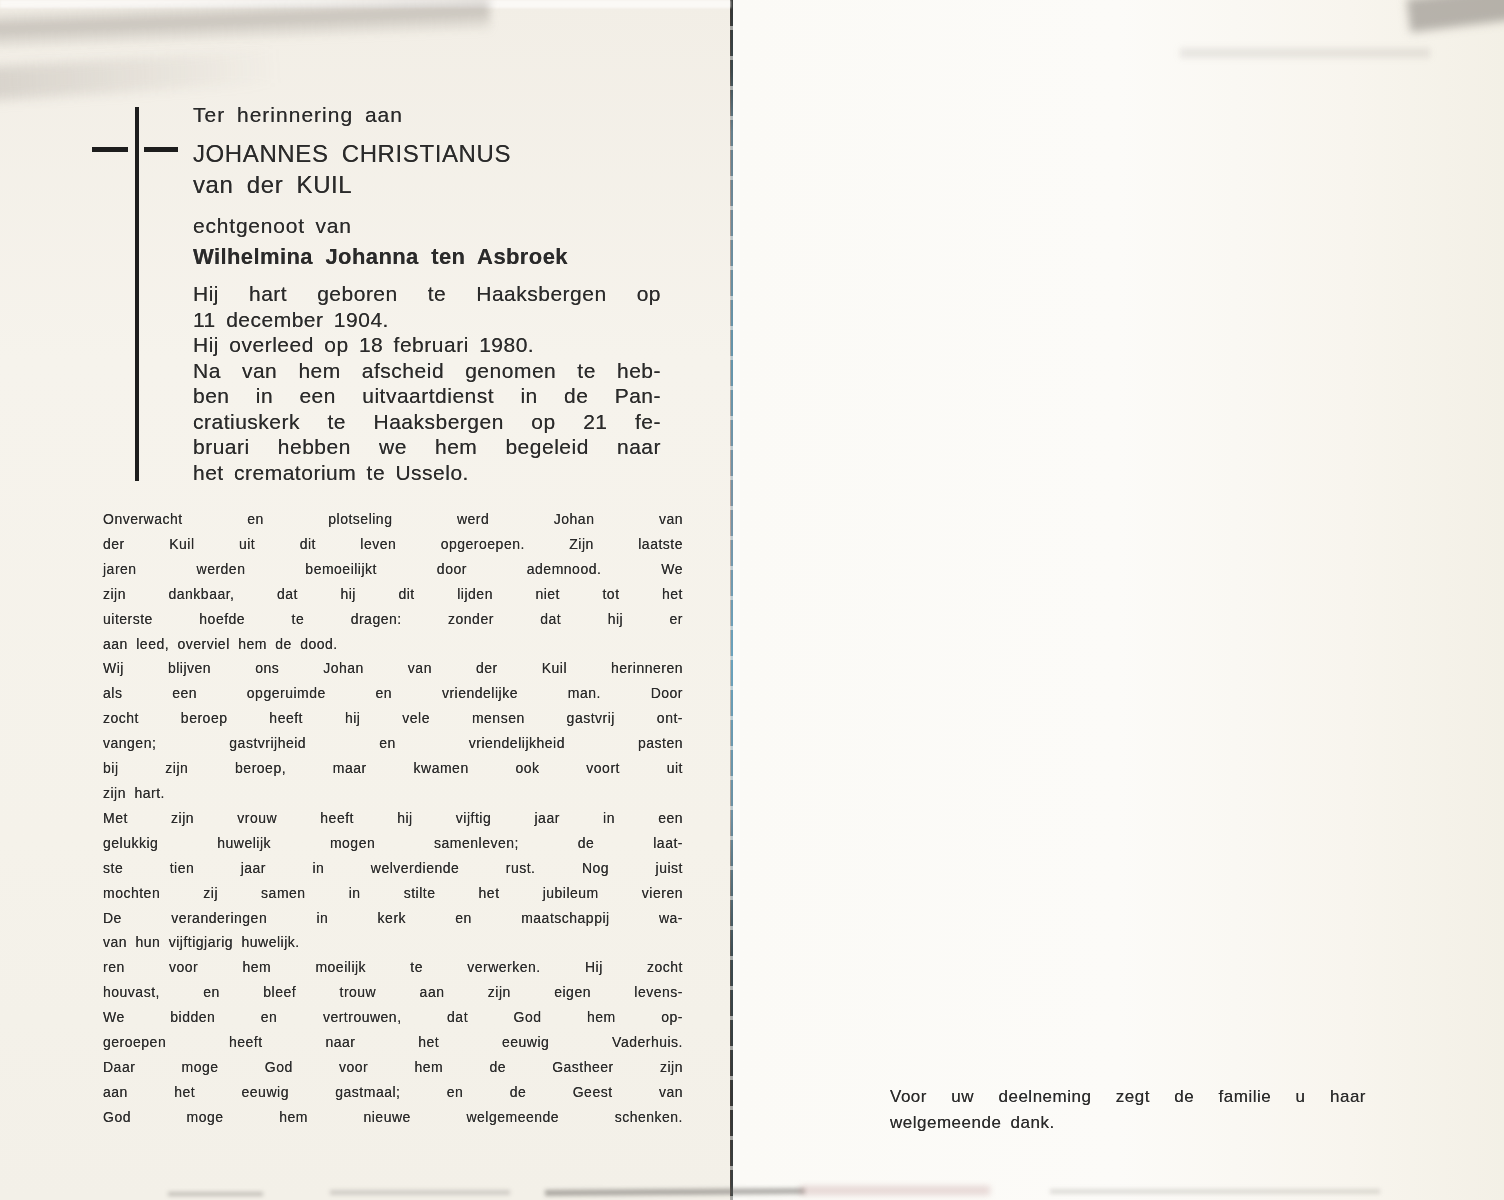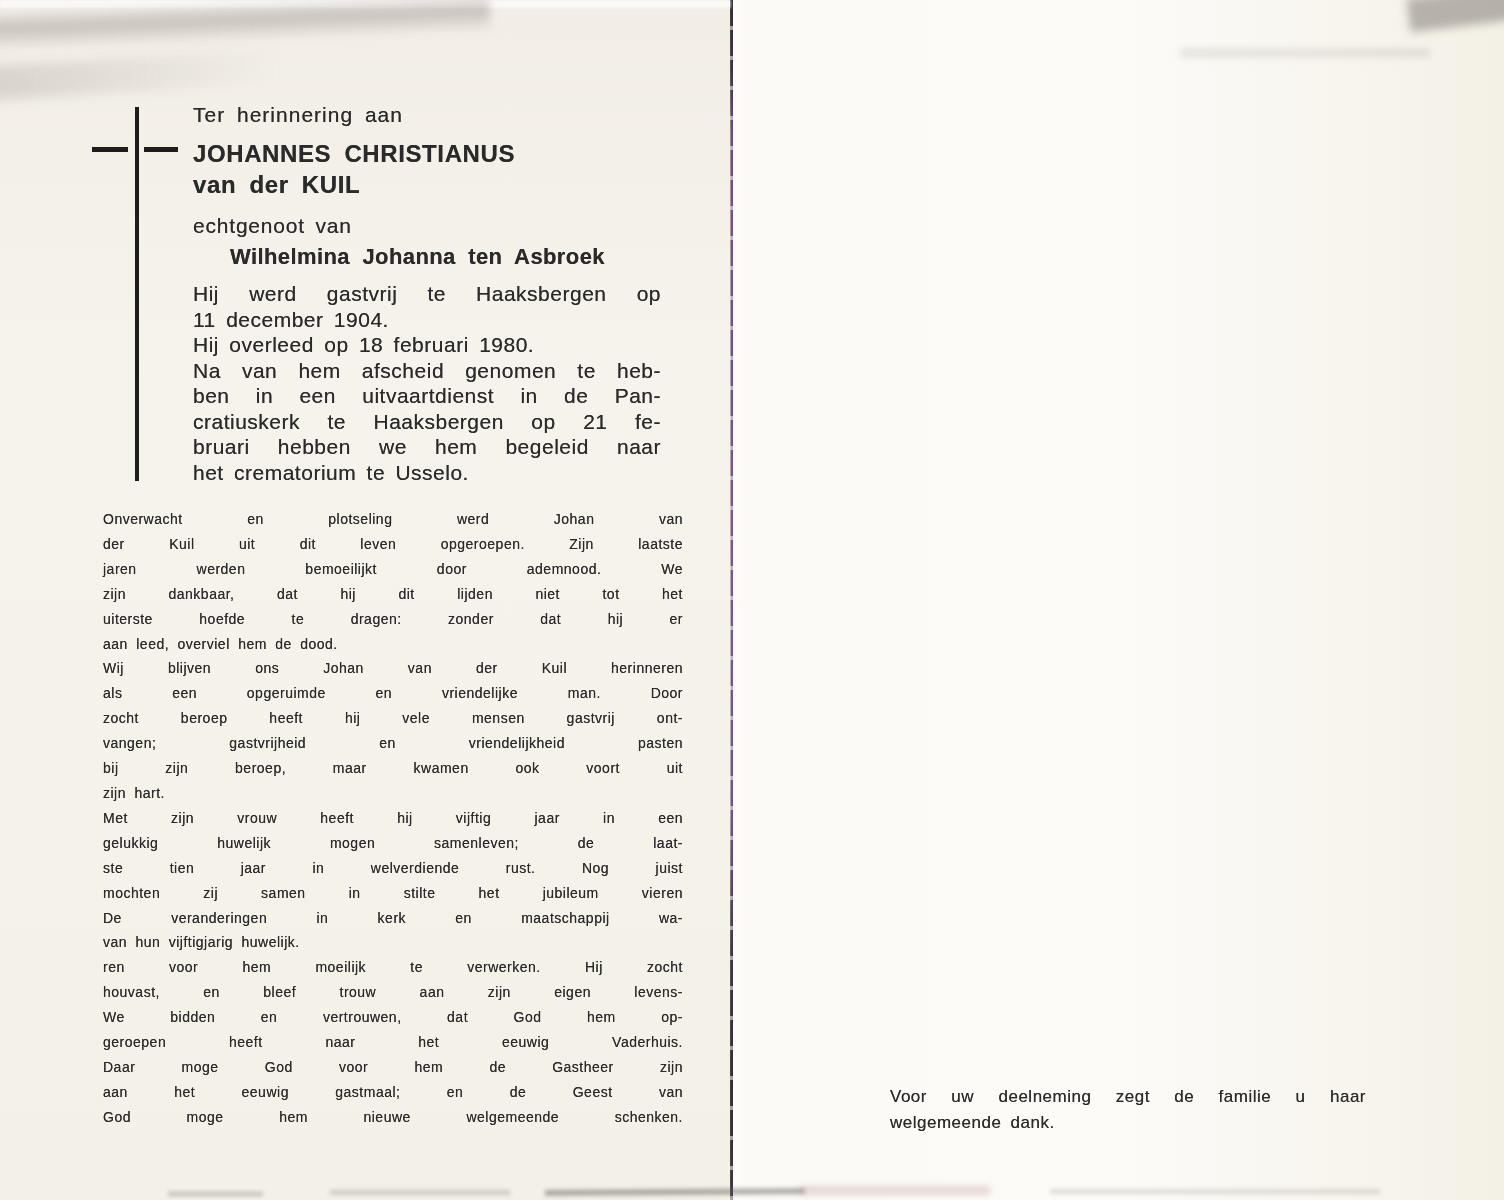--- a/index.html
+++ b/index.html
@@ -1,19 +1,19 @@
 <!DOCTYPE html>
 <html lang="nl"><head>
 <meta charset="utf-8">
 <style>
   html,body{margin:0;padding:0;background:#e8e5de;}
   .scan{
     position:relative;width:1504px;height:1200px;overflow:hidden;
     font-family:"Liberation Sans",sans-serif;color:#2a2a2a;
-    background:#8b5cf6;
+    background:#7dd3fc;
   }
   
   .page-left{
     position:absolute;left:0;top:0;width:731px;height:1200px;
     background:linear-gradient(180deg,#f2eee6 0%,#f6f3ec 30%,#f5f2ea 70%,#f3f0e8 100%);
   }
   .page-right{
     position:absolute;left:733px;top:0;width:771px;height:1200px;
     background:linear-gradient(90deg,#fbfaf6 0%,#fcfbf8 50%,#f8f5ee 80%,#f3f0e6 100%);
   }
@@ -47,23 +47,23 @@
   .smudge-b4{left:1050px;top:1189px;width:330px;height:5px;background:rgba(140,134,128,.25);filter:blur(2px);}
   .smudge-b5{left:330px;top:1190px;width:180px;height:5px;background:rgba(130,124,118,.3);filter:blur(2px);}
   .top-white{left:0;top:0;width:731px;height:8px;background:rgba(255,255,255,.65);filter:blur(1px);}
   
   .cross-v{position:absolute;left:135px;top:107px;width:4px;height:374px;background:#1d1d1d;}
   .cross-hl{position:absolute;left:92px;top:147px;width:36px;height:5px;background:#1d1d1d;}
   .cross-hr{position:absolute;left:144px;top:147px;width:34px;height:5px;background:#1d1d1d;}
   
   .txt{position:absolute;text-shadow:0 0 .5px rgba(42,42,42,.75);}
   .intro-label{left:193px;top:103px;font-size:21px;letter-spacing:1px;word-spacing:5px;}
-  .name-block{left:193px;top:138px;font-size:24px;font-weight:bold;line-height:31px;letter-spacing:.6px;word-spacing:6px;}
+  .name-block{left:193px;top:138px;font-size:24px;font-weight:normal;line-height:31px;letter-spacing:.6px;word-spacing:6px;}
   .relation-label{left:193px;top:214px;font-size:21px;letter-spacing:.8px;word-spacing:4px;}
-  .spouse-name{left:193px;top:244px;font-size:22px;font-weight:bold;letter-spacing:.4px;word-spacing:6px;margin-left:37px;}
+  .spouse-name{left:193px;top:244px;font-size:22px;font-weight:bold;letter-spacing:.4px;word-spacing:6px;}
   .life-par{left:193px;top:281px;width:468px;font-size:21px;line-height:25.5px;letter-spacing:.5px;word-spacing:4px;}
   .body-par{left:103px;top:507px;width:580px;font-size:14px;line-height:24.9px;letter-spacing:.5px;word-spacing:4px;}
   .thanks-par{left:890px;top:1084px;width:476px;font-size:17px;line-height:25.5px;letter-spacing:.5px;word-spacing:4px;}
   .tline{text-align:justify;text-align-last:justify;}
   .tline-left{text-align:center;text-align-last:left;}
 </style>
 </head>
 <body>
 
 <div class="scan">
@@ -97,21 +97,21 @@
   <div class="txt name-block">
     <div>JOHANNES CHRISTIANUS</div>
     <div>van der KUIL</div>
   </div>
 
   <div class="txt relation-label">echtgenoot van</div>
 
   <div class="txt spouse-name">Wilhelmina Johanna ten Asbroek</div>
 
   <div class="txt life-par">
-      <div class="tline">Hij werd gastvrij te Haaksbergen op</div>
+      <div class="tline">Hij hart geboren te Haaksbergen op</div>
       <div class="tline tline-left">11 december 1904.</div>
       <div class="tline tline-left">Hij overleed op 18 februari 1980.</div>
       <div class="tline">Na van hem afscheid genomen te heb-</div>
       <div class="tline">ben in een uitvaartdienst in de Pan-</div>
       <div class="tline">cratiuskerk te Haaksbergen op 21 fe-</div>
       <div class="tline">bruari hebben we hem begeleid naar</div>
       <div class="tline tline-left">het crematorium te Usselo.</div>
     </div>
 
   <div class="txt body-par">

